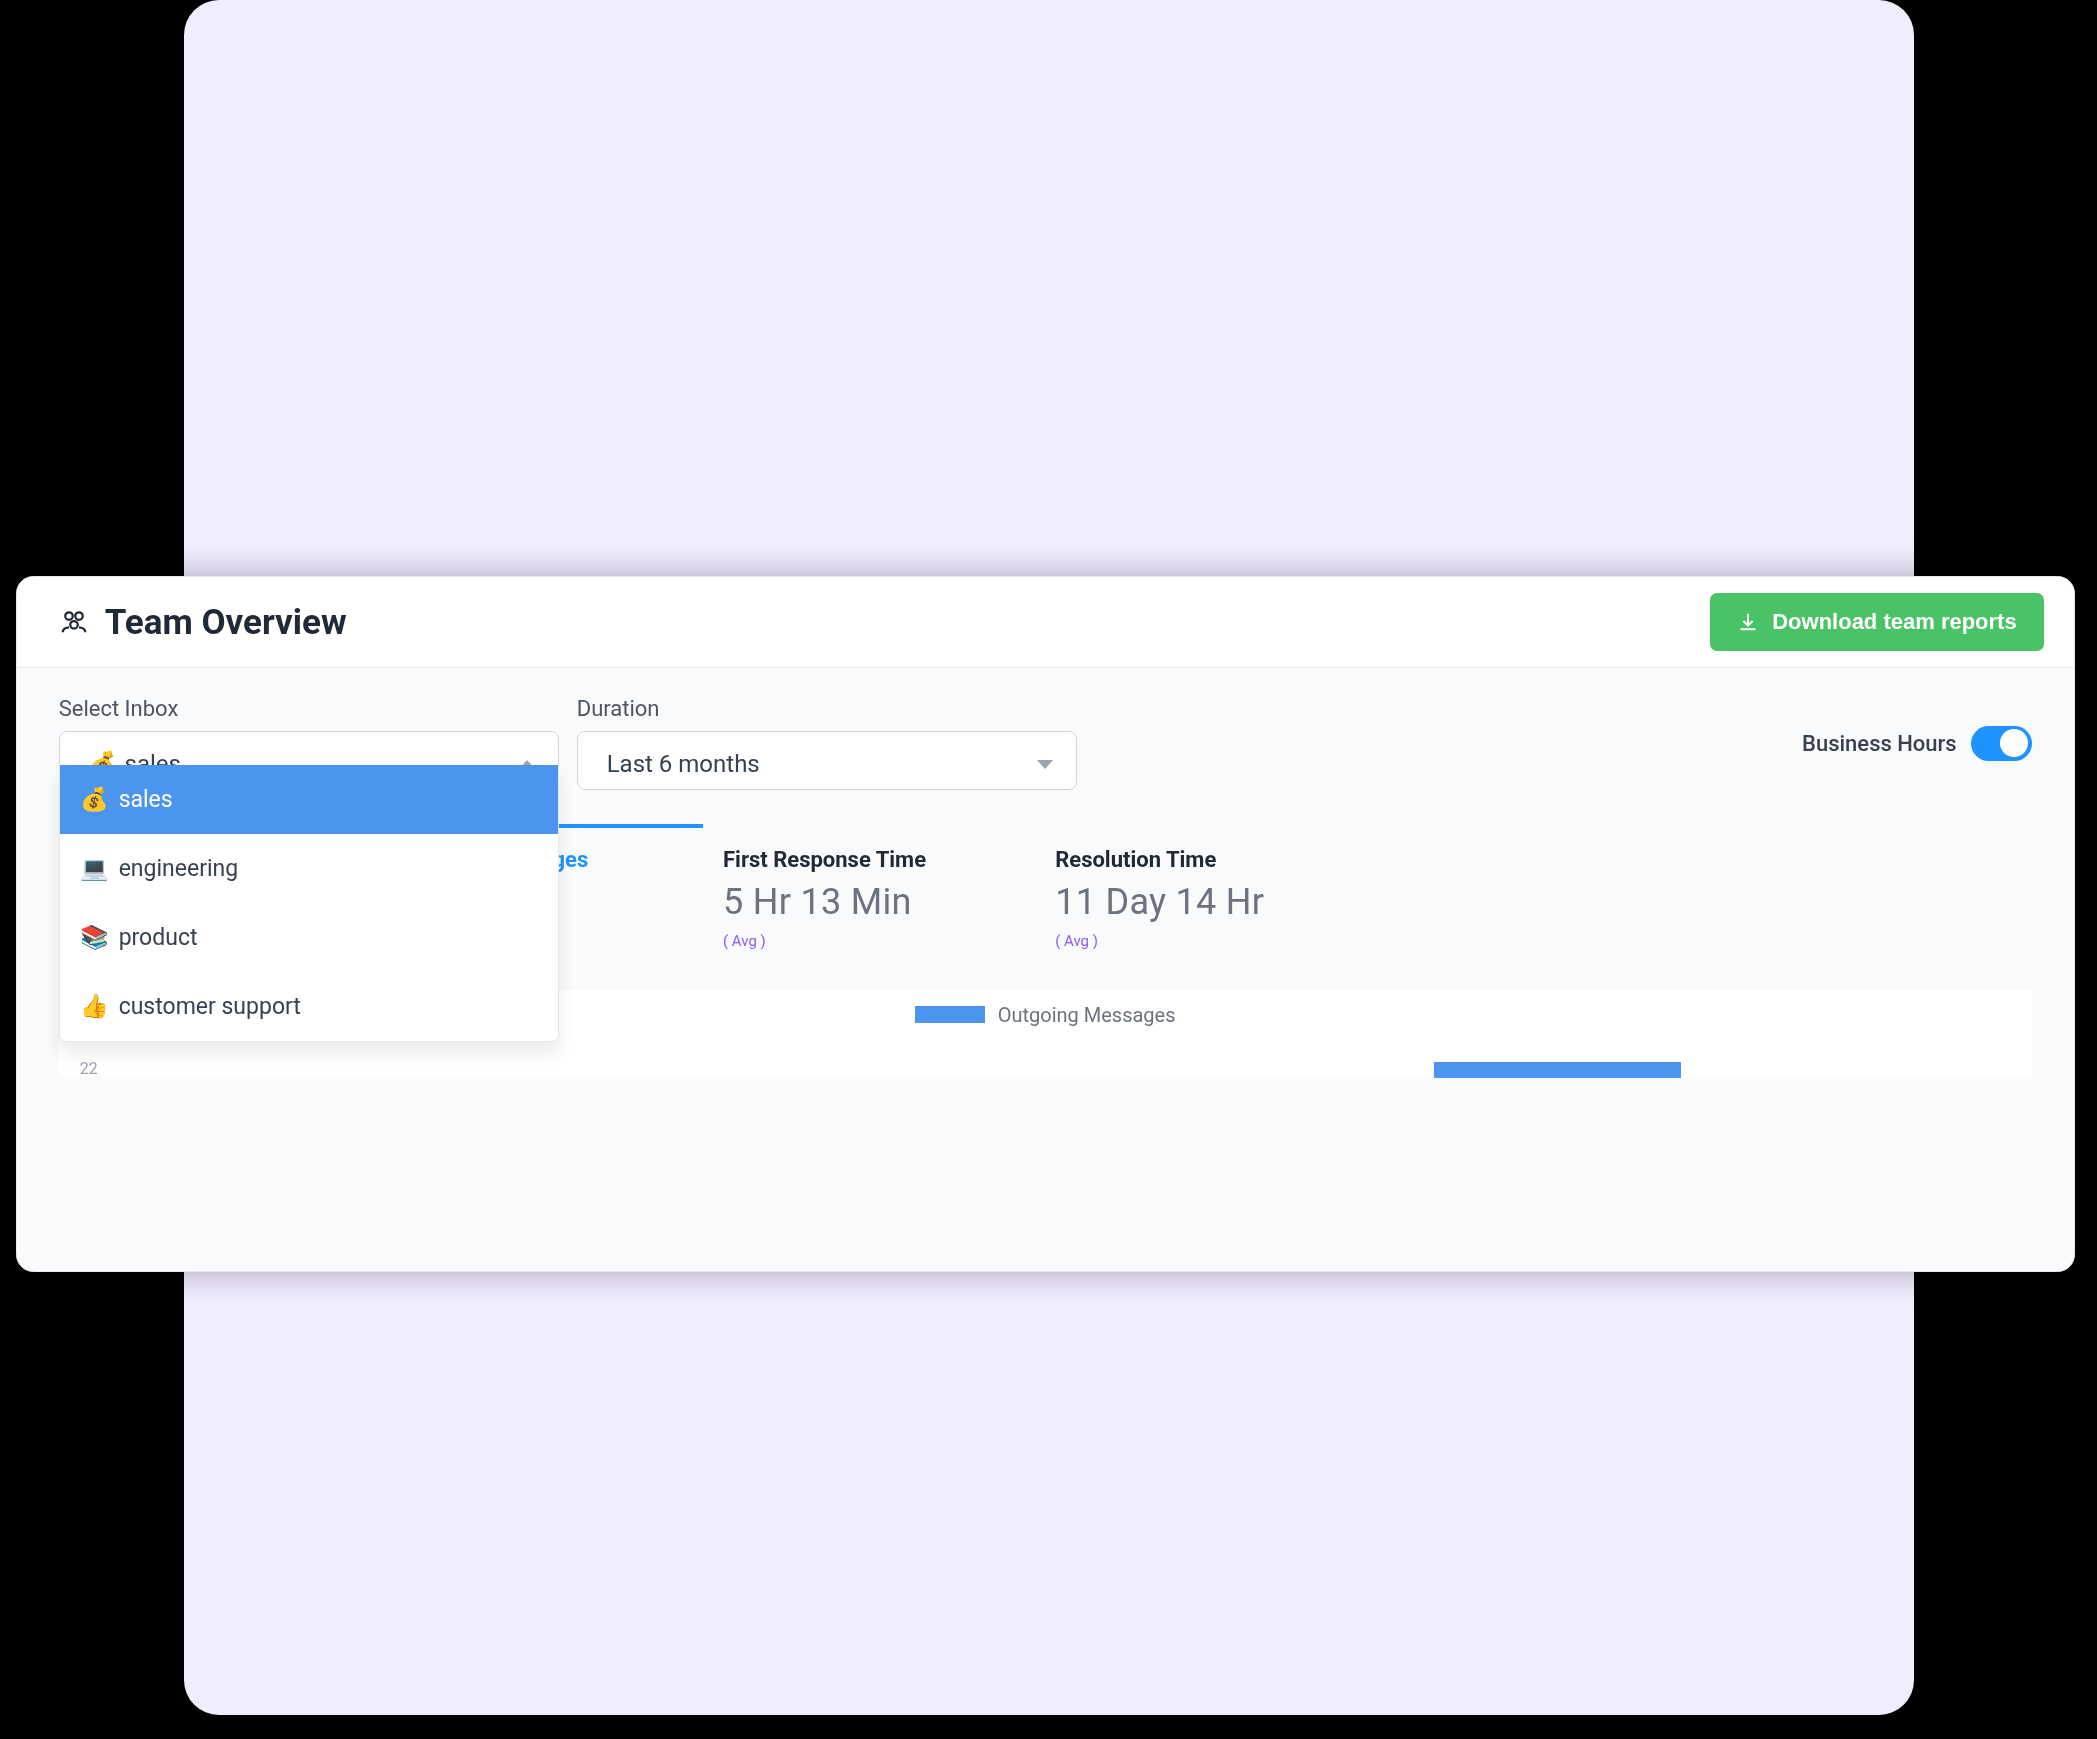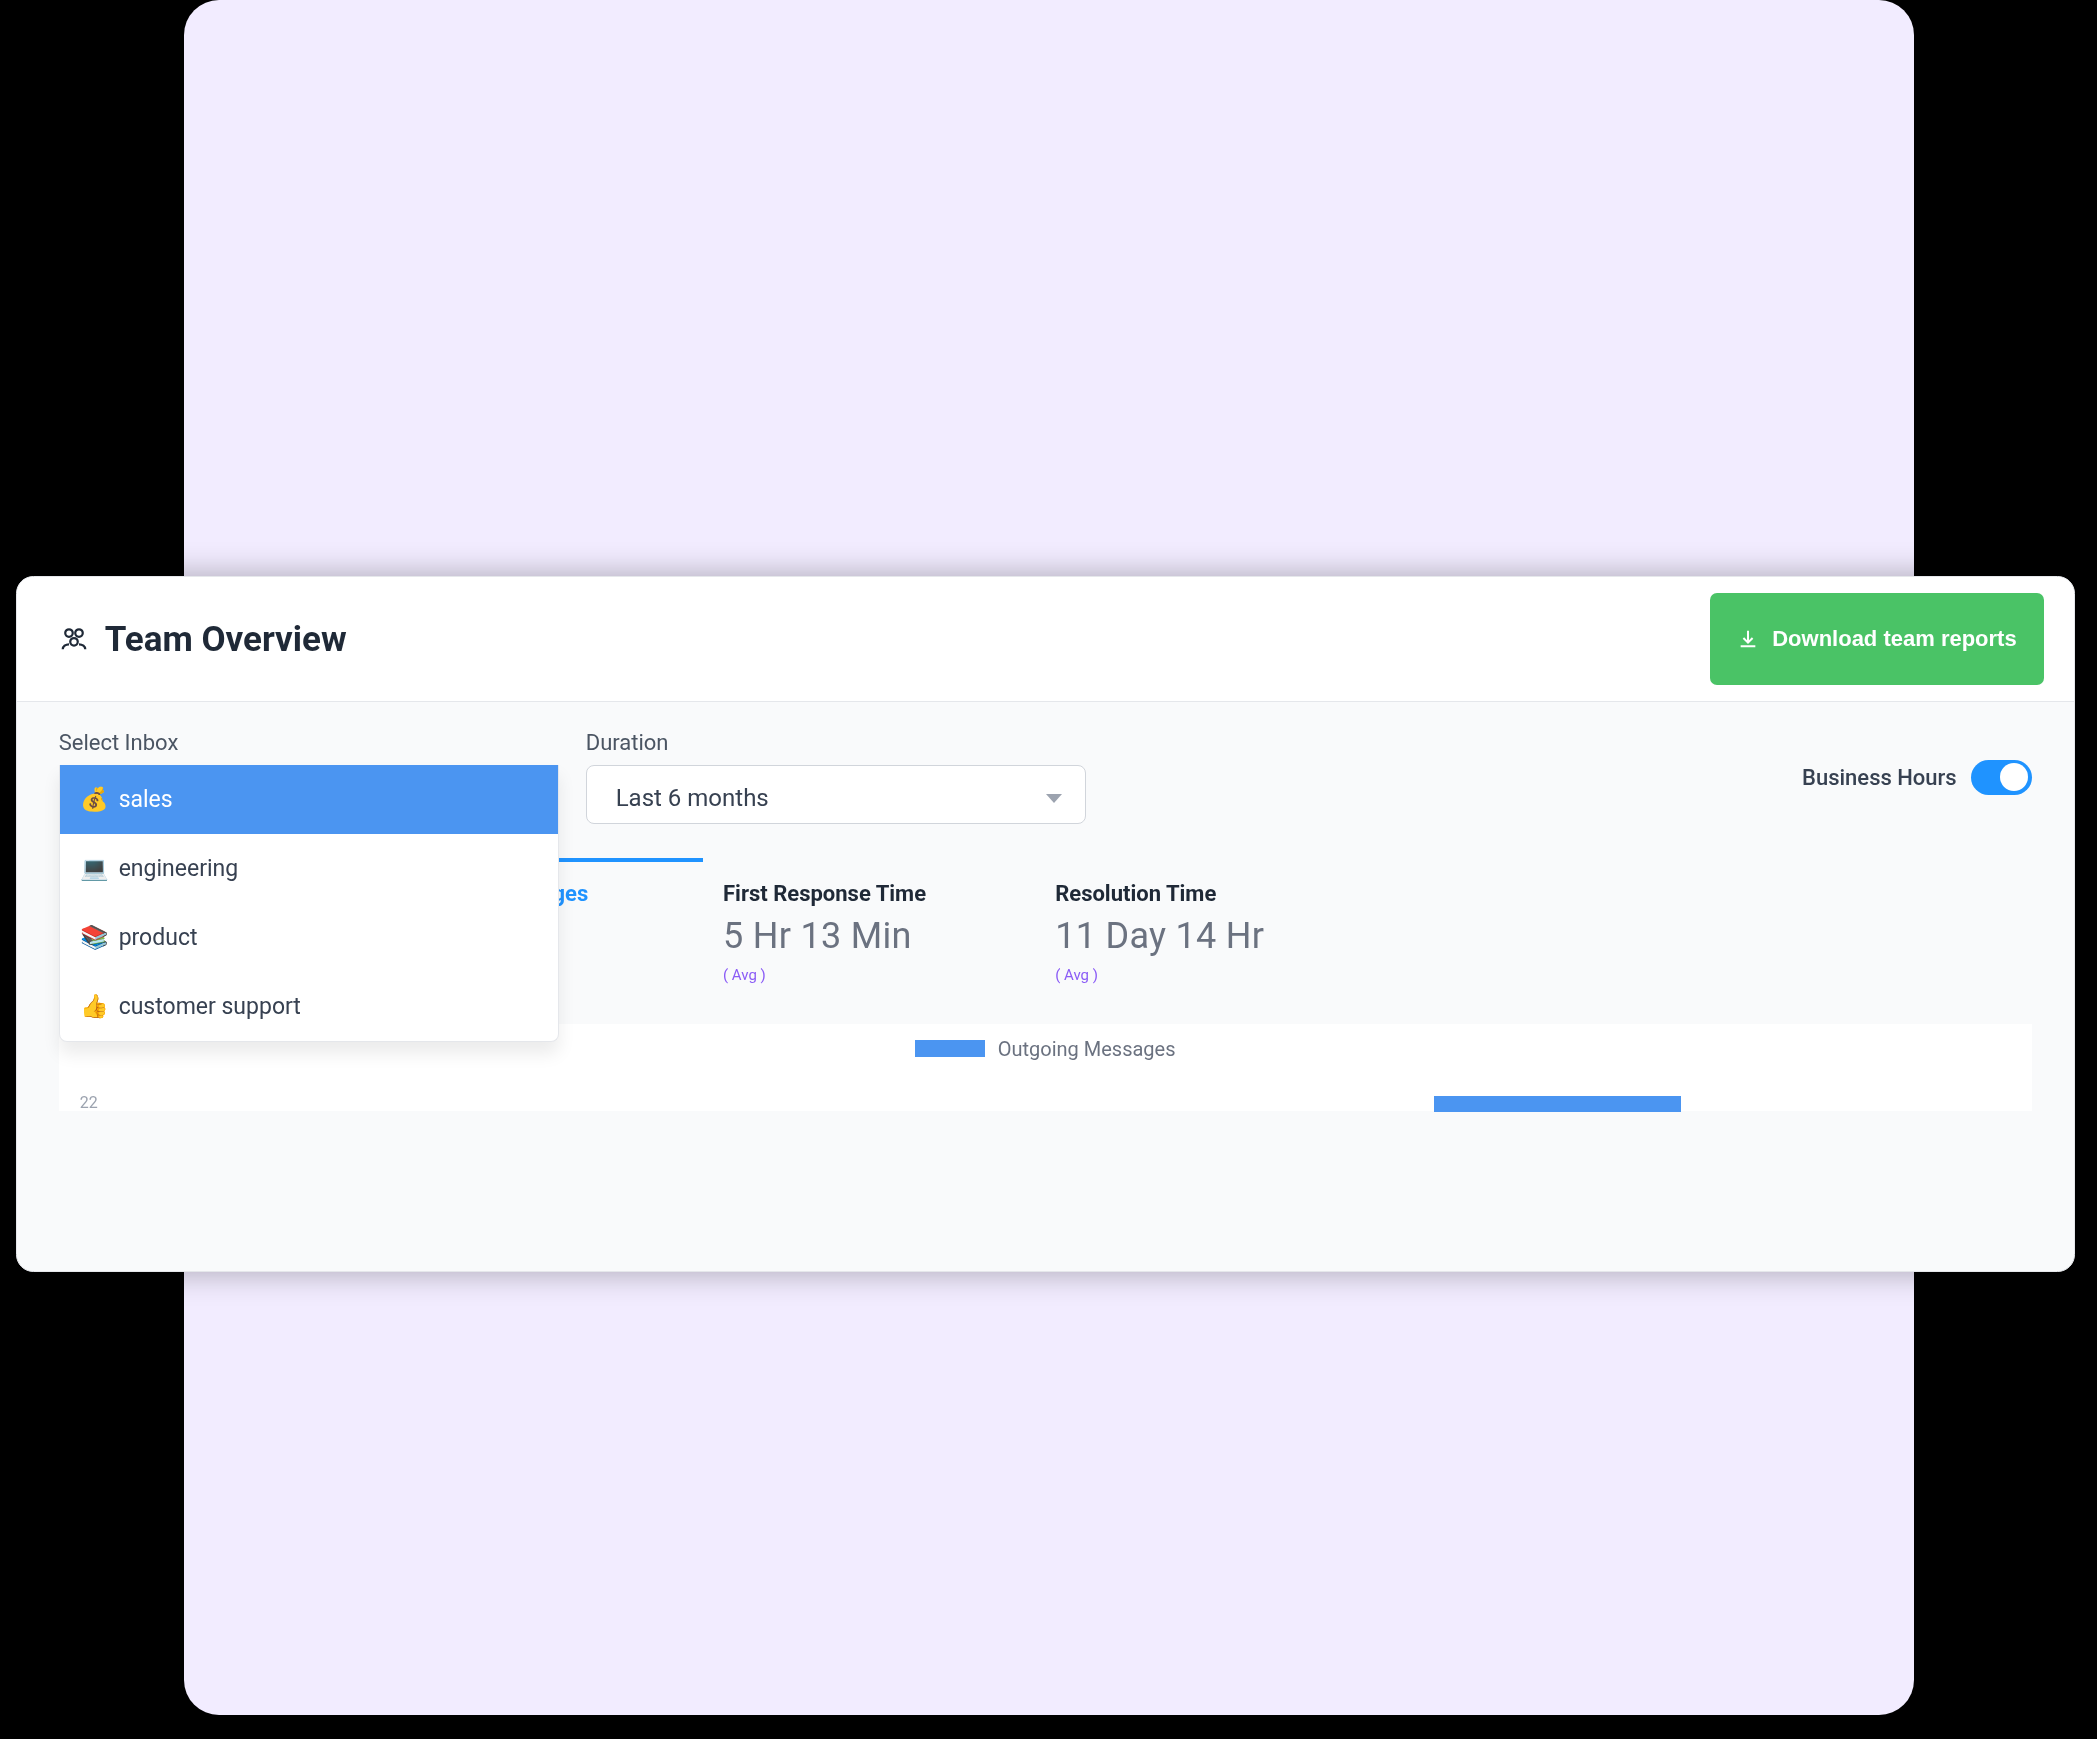--- a/index.html
+++ b/index.html
@@ -57,39 +57,39 @@
     color: #1f2937;
   }
 
   .download-btn {
     background: #4ac366;
     color: #ffffff;
     border: none;
     border-radius: 7px;
     font-size: 22px;
     font-weight: 600;
-    padding: 33px 27px;
+    padding: 16px 27px;
     display: flex;
     align-items: center;
     gap: 12.8px;
     cursor: pointer;
   }
   .download-btn svg { width: 22px; height: 22px; }
 
   .filters-row {
     display: flex;
     align-items: flex-end;
     justify-content: space-between;
     padding: 28px 42px 21px 42px;
     gap: 12.8px;
   }
   .filters-left {
     display: flex;
     align-items: flex-end;
-    gap: 27px;
+    gap: 18px;
     justify-content: center;
   }
   .filter-group { display: flex; flex-direction: column; gap: 10.4px; }
   .filter-label {
     font-size: 22px;
     font-weight: 400;
     color: #4b5563;
   }
   .select-box {
     width: 500px;

